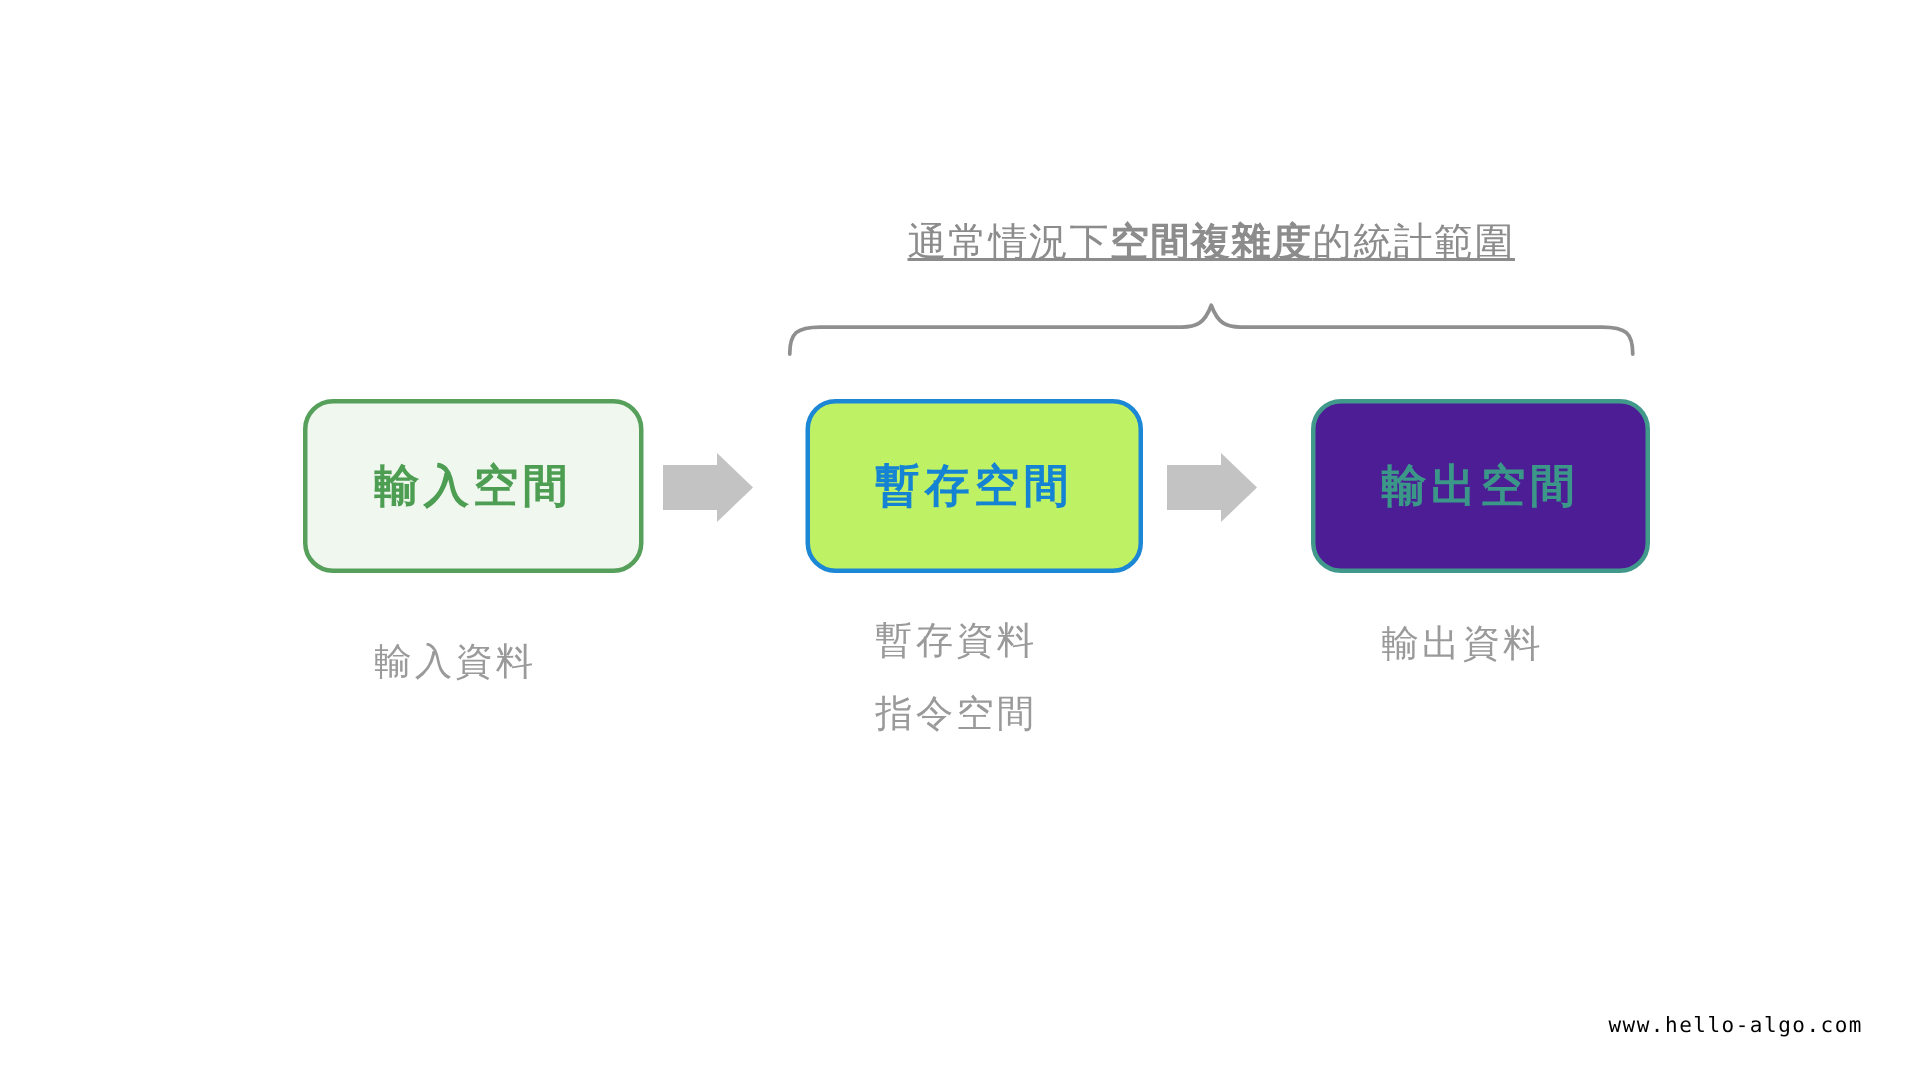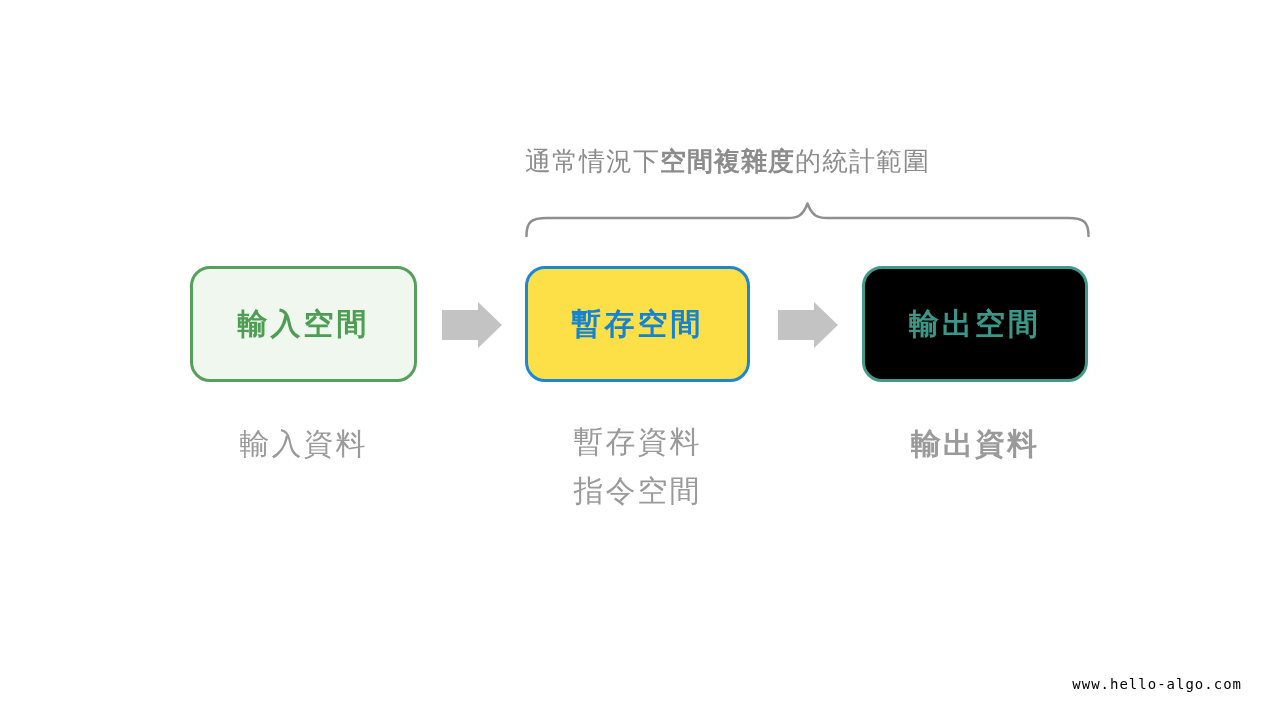--- a/index.html
+++ b/index.html
@@ -15,25 +15,26 @@
     background: #ffffff;
     overflow: hidden;
   }
 
   
   .annotation {
     position: absolute;
     left: 525px;
     top: 144px;
     width: 565px;
-    text-align: left;
+    text-align: center;
     font-size: 26px;
     color: #8c8c8c;
     letter-spacing: 1px;
     white-space: nowrap;
+    text-decoration: underline;
   }
   .annotation .bold-seg { font-weight: 700; }
 
   
   .brace {
     position: absolute;
     left: 525px;
     top: 199px;
     width: 565px;
     height: 40px;
@@ -46,47 +47,48 @@
     height: 116px;
     box-sizing: border-box;
     border-radius: 20px;
     border: 3px solid;
     display: flex;
     align-items: center;
     justify-content: center;
     font-size: 30px;
     font-weight: 700;
     letter-spacing: 3px;
+    margin-left: 12px;
   }
   .box-input  { left: 190px; width: 227px; border-color: #56a05c; background: #f0f7ee; color: #4d9e53; }
-  .box-temp   { left: 525px; width: 225px; border-color: #1c87d5; background: #fde047; color: #1583d3; }
-  .box-output { left: 862px; width: 226px; border-color: #41998b; background: #000000; color: #3b9788; }
+  .box-temp   { left: 525px; width: 225px; border-color: #1c87d5; background: #bef264; color: #1583d3; }
+  .box-output { left: 862px; width: 226px; border-color: #41998b; background: #4c1d95; color: #3b9788; }
 
   
   .arrow {
     position: absolute;
     top: 302px;
     width: 60px;
     height: 46px;
   }
   .arrow-1 { left: 442px; }
   .arrow-2 { left: 778px; }
 
   
   .caption {
     position: absolute;
-    font-size: 30px;
+    font-size: 25px;
     color: #9a9a9a;
     letter-spacing: 2px;
     text-align: center;
     white-space: nowrap;
   }
   .caption-input  { left: 190px; width: 227px; top: 424px; }
-  .caption-temp   { left: 500px; width: 275px; top: 418px; line-height: 48.5px; }
-  .caption-output { left: 862px; width: 226px; top: 424px; font-weight: bold; }
+  .caption-temp   { left: 500px; width: 275px; top: 403px; line-height: 48.5px; }
+  .caption-output { left: 862px; width: 226px; top: 412px; }
 
   
   .watermark {
     position: absolute;
     right: 38px;
     top: 676px;
     font-family: "DejaVu Sans Mono", "Liberation Mono", monospace;
     font-size: 14px;
     color: #000000;
     letter-spacing: 1px;

